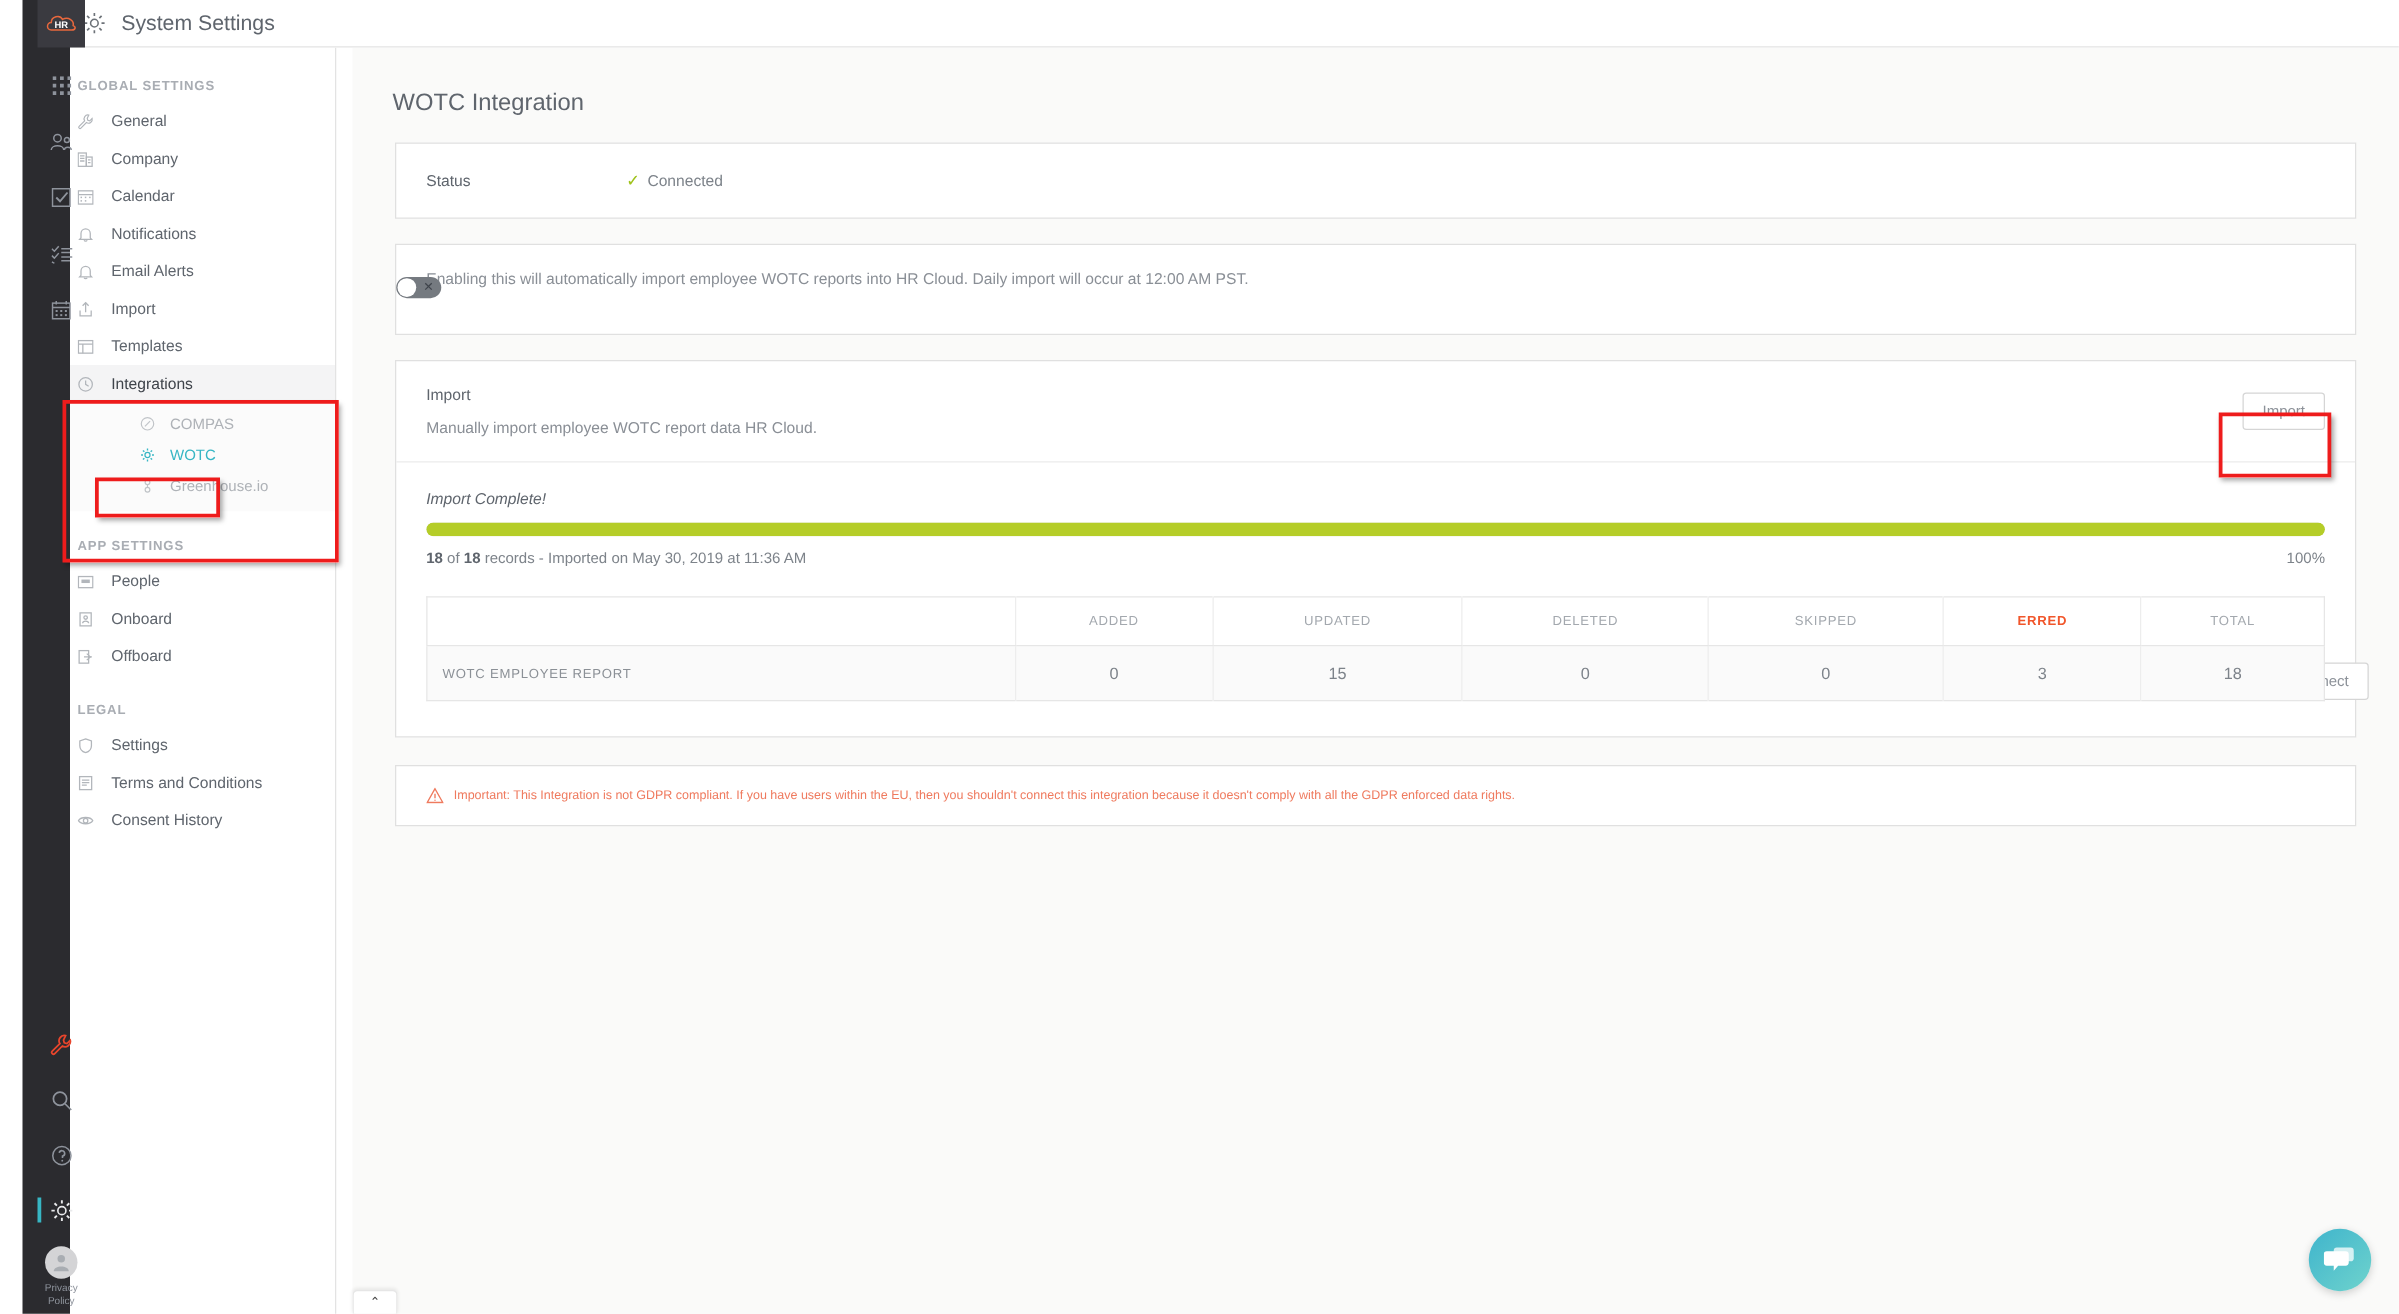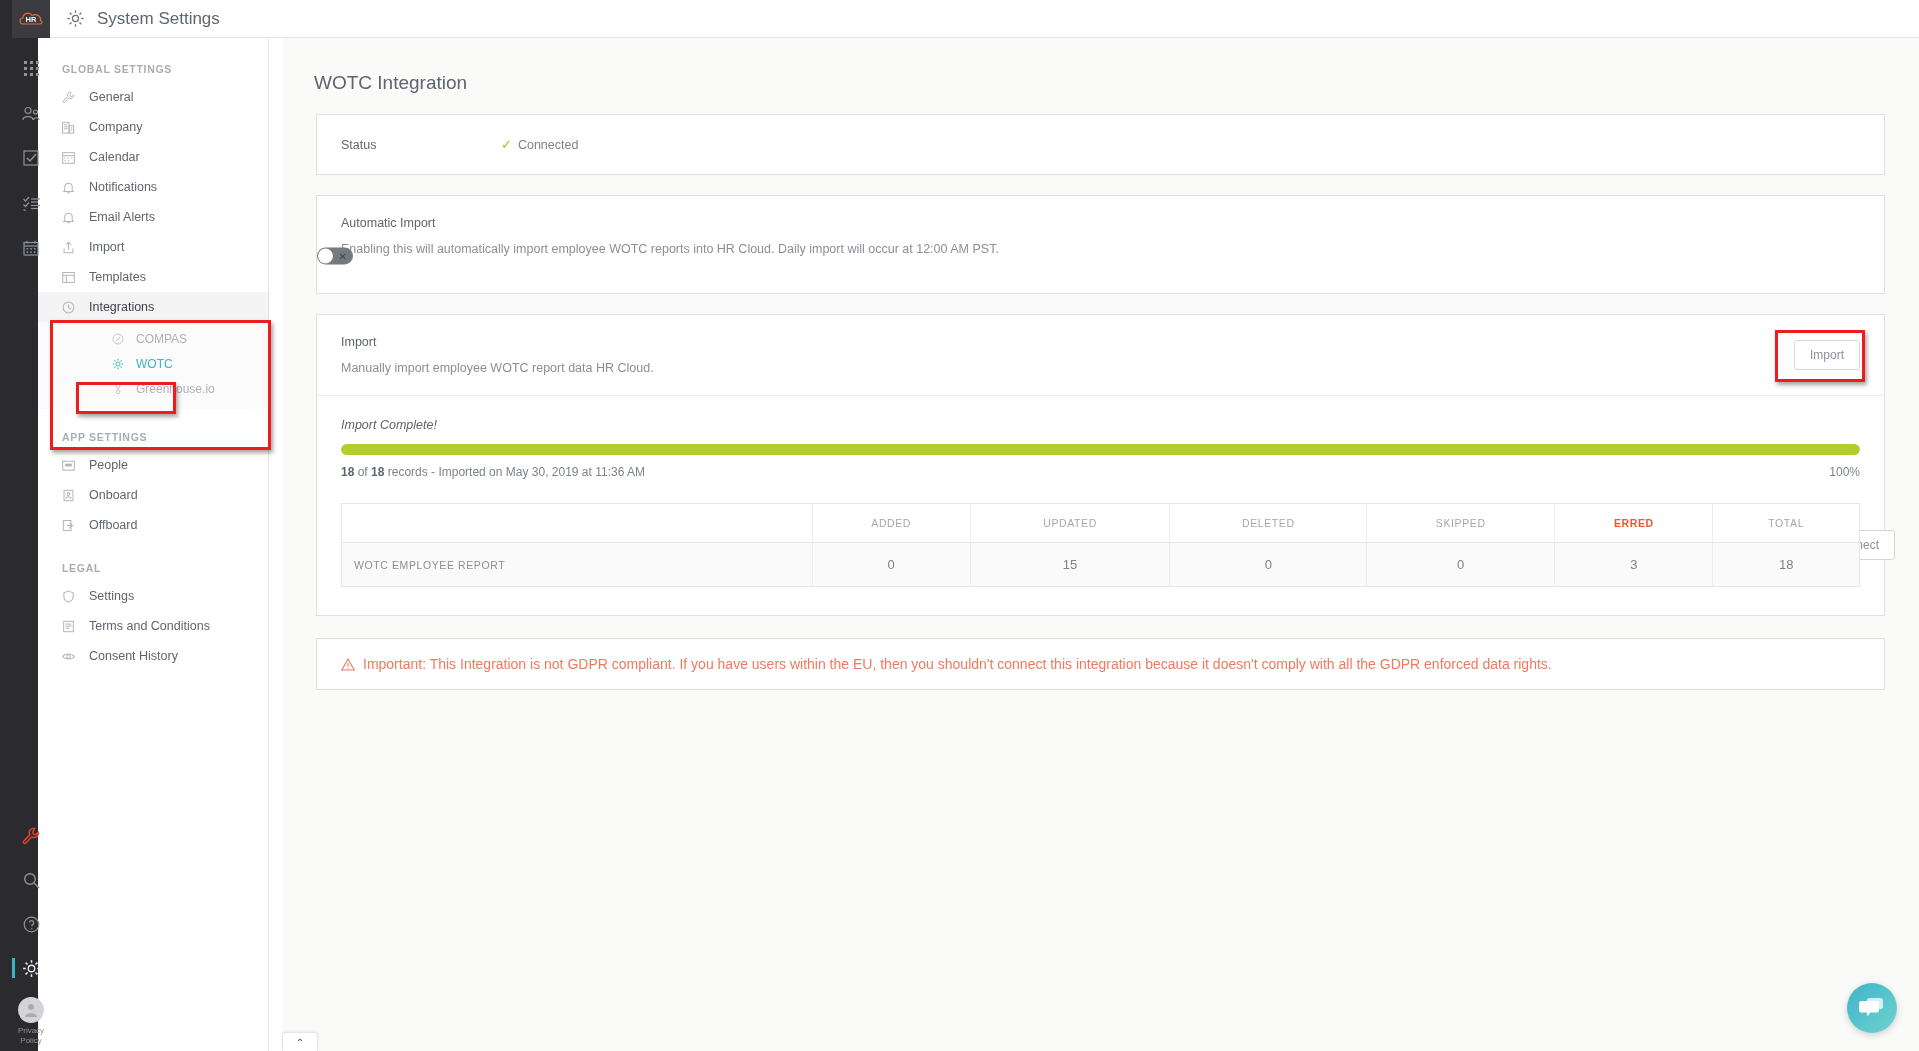--- a/index.html
+++ b/index.html
@@ -5,21 +5,21 @@
   * { box-sizing: border-box; margin: 0; padding: 0; }
   html, body {
     width: 1919px; height: 1051px;
     font-family: "Liberation Sans", sans-serif;
     background: #ffffff;
     overflow: hidden;
   }
 
   
   #rail {
-    position: absolute; left: 0; top: 0;
+    position: absolute; left: 18px; top: 0;
     width: 38px; height: 1051px;
     background: #2b2b2f;
     display: flex; flex-direction: column; align-items: center;
     z-index: 40;
     padding-left: 24px;
   }
   #rail .logo-cell {
     width: 38px; height: 38px;
     background: #3a3a40;
     display: flex; align-items: center; justify-content: center;
@@ -193,21 +193,21 @@
     text-align: left; padding-left: 12px; font-size: 10.5px;
     letter-spacing:.6px; color:#8b9096; text-transform: uppercase; width: 31%;
   }
   table.imp th.firstcol { width: 31%; }
 
   
   .warn-card {
     margin: 22px 34px 0 34px; background:#fff; border:1px solid #e0e0e0;
     padding: 17px 24px; display:flex; align-items:center; gap: 8px;
   }
-  .warn-text { font-size: 14px; color:#ef7a5e; }
+  .warn-text { font-size: 10px; color:#ef7a5e; }
   .warn-ico { color:#ef7a5e; display:flex; }
 
   
   .scroll-tab {
     position:absolute; left: 282px; bottom: 0; width: 36px; height: 19px;
     background:#fff; border: 1px solid #e6e6e6; border-bottom: none;
     border-radius: 4px 4px 0 0;
     display:flex; align-items:center; justify-content:center;
     color:#444; font-size: 10px; z-index: 50;
     box-shadow: 0 -1px 3px rgba(0,0,0,.07);
@@ -574,21 +574,20 @@
       <div class="status-value">
         <span class="check">✓</span>
         <span>Connected</span>
       </div>
       <button class="btn right-ctl">Disconnect</button>
     </div>
   </div>
 
   <div class="card">
     <div class="section" style="border-bottom:none;">
-      <div class="sec-title">Automatic Import</div>
       <div class="sec-desc">Enabling this will automatically import employee WOTC reports into HR Cloud. Daily import will occur at 12:00 AM PST.</div>
       <div class="toggle right-ctl">
         <span class="knob"></span>
         <span class="x">✕</span>
       </div>
     </div>
   </div>
 
   <div class="card">
     <div class="section">

